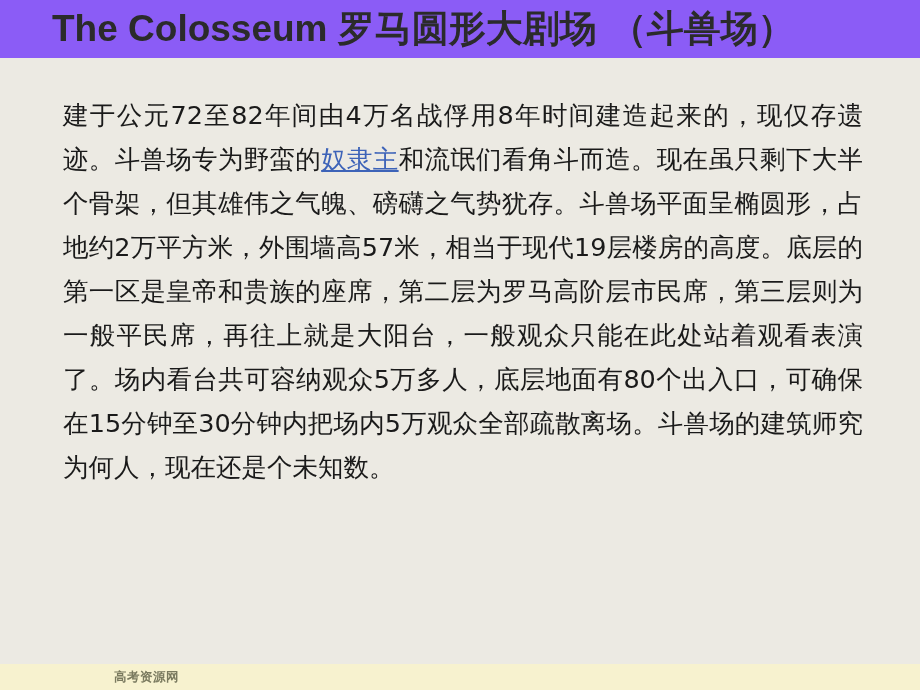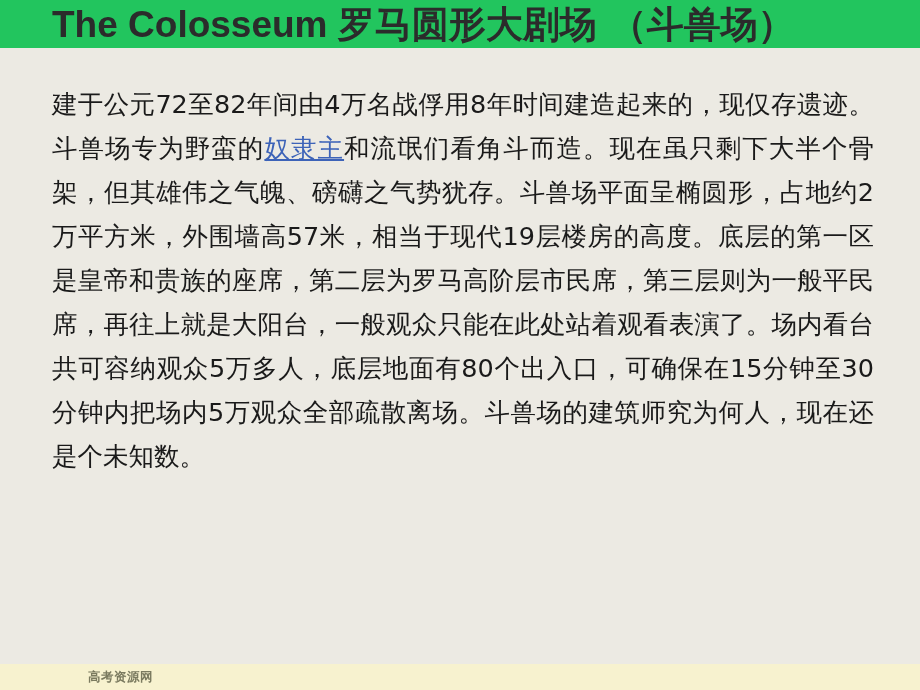--- a/index.html
+++ b/index.html
@@ -18,24 +18,24 @@
     width: 920px;
     height: 690px;
     background: #eceae3;
     box-sizing: border-box;
   }
   .title-bar {
     position: absolute;
     left: 0;
     top: 0;
     width: 920px;
-    height: 48px;
-    background: #22c55e;
+    height: 58px;
+    background: #8b5cf6;
     display: flex;
-    align-items: flex-start;
+    align-items: center;
     overflow: hidden;
   }
   .title-text {
     padding-left: 52px;
     font-size: 37px;
     font-weight: bold;
     color: #2b2b2b;
     white-space: nowrap;
     letter-spacing: 0px;
     font-family: "Liberation Sans", sans-serif;
@@ -49,42 +49,42 @@
     top: 82px;
     width: 822px;
   }
   .para {
     font-family: "DejaVu Sans", sans-serif;
     font-size: 25.5px;
     line-height: 44px;
     color: #1a1a1a;
     text-align: justify;
     text-justify: inter-ideograph;
-    margin: 0;
+    margin: 11px;
     text-indent: 0;
     word-break: break-all;
   }
   .link {
     color: #3d63b8;
     text-decoration: underline;
   }
   .footer-bar {
     position: absolute;
     left: 0;
     bottom: 0;
     width: 920px;
     height: 26px;
     background: #f7f2cf;
     display: flex;
     align-items: center;
   }
   .footer-inner {
     display: flex;
     align-items: center;
-    padding-left: 88px;
+    padding-left: 114px;
     gap: 14px;
   }
   .footer-brand {
     font-family: "DejaVu Sans", sans-serif;
     font-size: 12.5px;
     color: #7a7a5f;
     font-weight: bold;
     letter-spacing: 0.5px;
   }
   .footer-note {

